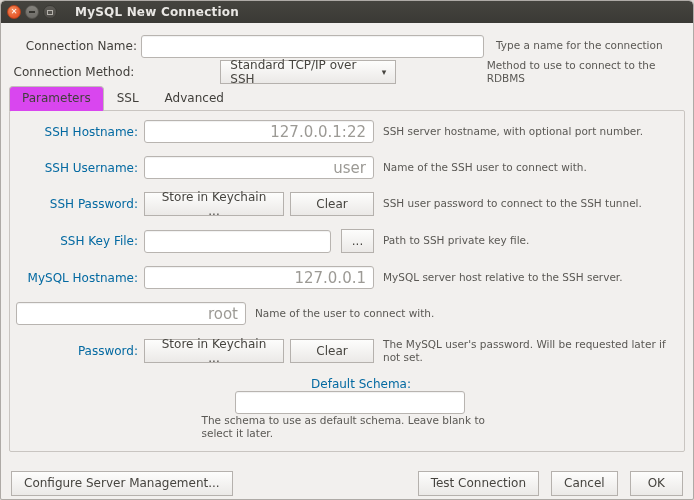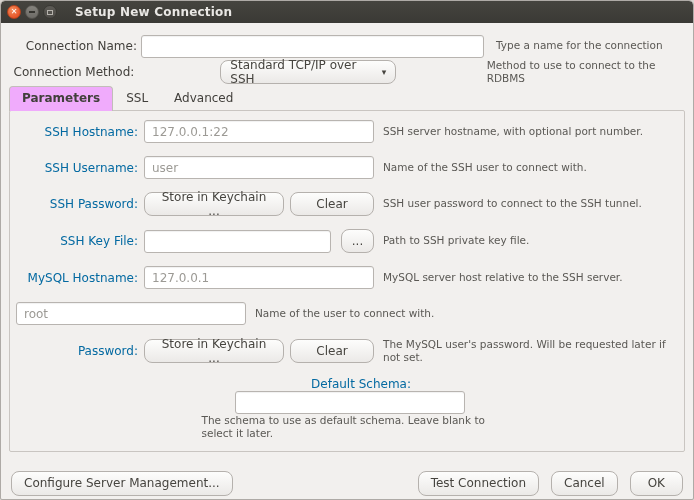--- a/index.html
+++ b/index.html
@@ -58,53 +58,53 @@
   .hfield { width: 343px; margin-left: 4px; display: flex; align-items: center; }
   .hhint, .phint { font-size: 10.5px; color: #5a5854; line-height: 1.25; }
   .hhint { margin-left: 12px; }
 
   input[type=text] {
     height: 23px; width: 100%;
     border: 1px solid #b8b4b0; border-radius: 3px;
     background: #ffffff;
     padding: 0 7px;
     font-family: "DejaVu Sans", sans-serif;
-    font-size: 12px; color: #9c9a95;
+    font-size: 15px; color: #9c9a95;
     outline: none;
     box-shadow: inset 0 1px 1px rgba(0,0,0,0.06);
+    text-align: right;
   }
 
   .btn {
     height: 24px;
     background: linear-gradient(to bottom, #fdfdfc, #ebe9e7);
-    border: 1px solid #b5b1ad; border-radius: 8px;
+    border: 1px solid #b5b1ad; border-radius: 0;
     font-family: "DejaVu Sans", sans-serif;
     font-size: 12px; color: #46443f;
     padding: 0 12px;
     display: inline-flex; align-items: center; justify-content: center;
     cursor: default;
   }
 
   .dropdown { margin-left: 82px; width: 176px; justify-content: space-between; padding: 0 9px; }
   .dropdown .caret { font-size: 9px; color: #46443f; margin-left: 8px; }
 
   
   .tabs { display: flex; margin: 1px 0 0 8px; position: relative; z-index: 2; }
   .tab {
     font-size: 12px; color: #413f3b;
     padding: 4px 12px 5px;
     border: 1px solid transparent; border-bottom: none;
   }
   .tab.active {
-    background: #f0abfc;
+    background: #d946ef;
     border-color: #c2beb9;
     border-radius: 4px 4px 0 0;
     margin-bottom: -1px;
     padding-bottom: 6px;
-    font-weight: bold;
   }
 
   
   .panel {
     margin: 0 8px;
     border: 1px solid #c9c5c1; border-radius: 2px;
     padding: 9px 0 10px;
     background: #f2f0ee;
     position: relative; z-index: 1;
   }
@@ -134,21 +134,21 @@
 <div class="window">
 
   <div class="titlebar">
     <span class="winbtn close">✕</span>
     <span class="winbtn min">
         <span class="bar"></span>
       </span>
     <span class="winbtn max">
         <span class="box"></span>
       </span>
-    <span class="title">Setup New Connection</span>
+    <span class="title">MySQL New Connection</span>
   </div>
 
   <div class="header">
     <div class="hrow">
       <label class="hlabel">Connection Name:</label>
       <div class="hfield">
         <input type="text" value="" style="">
       </div>
       <div class="hhint">Type a name for the connection</div>
     </div>

